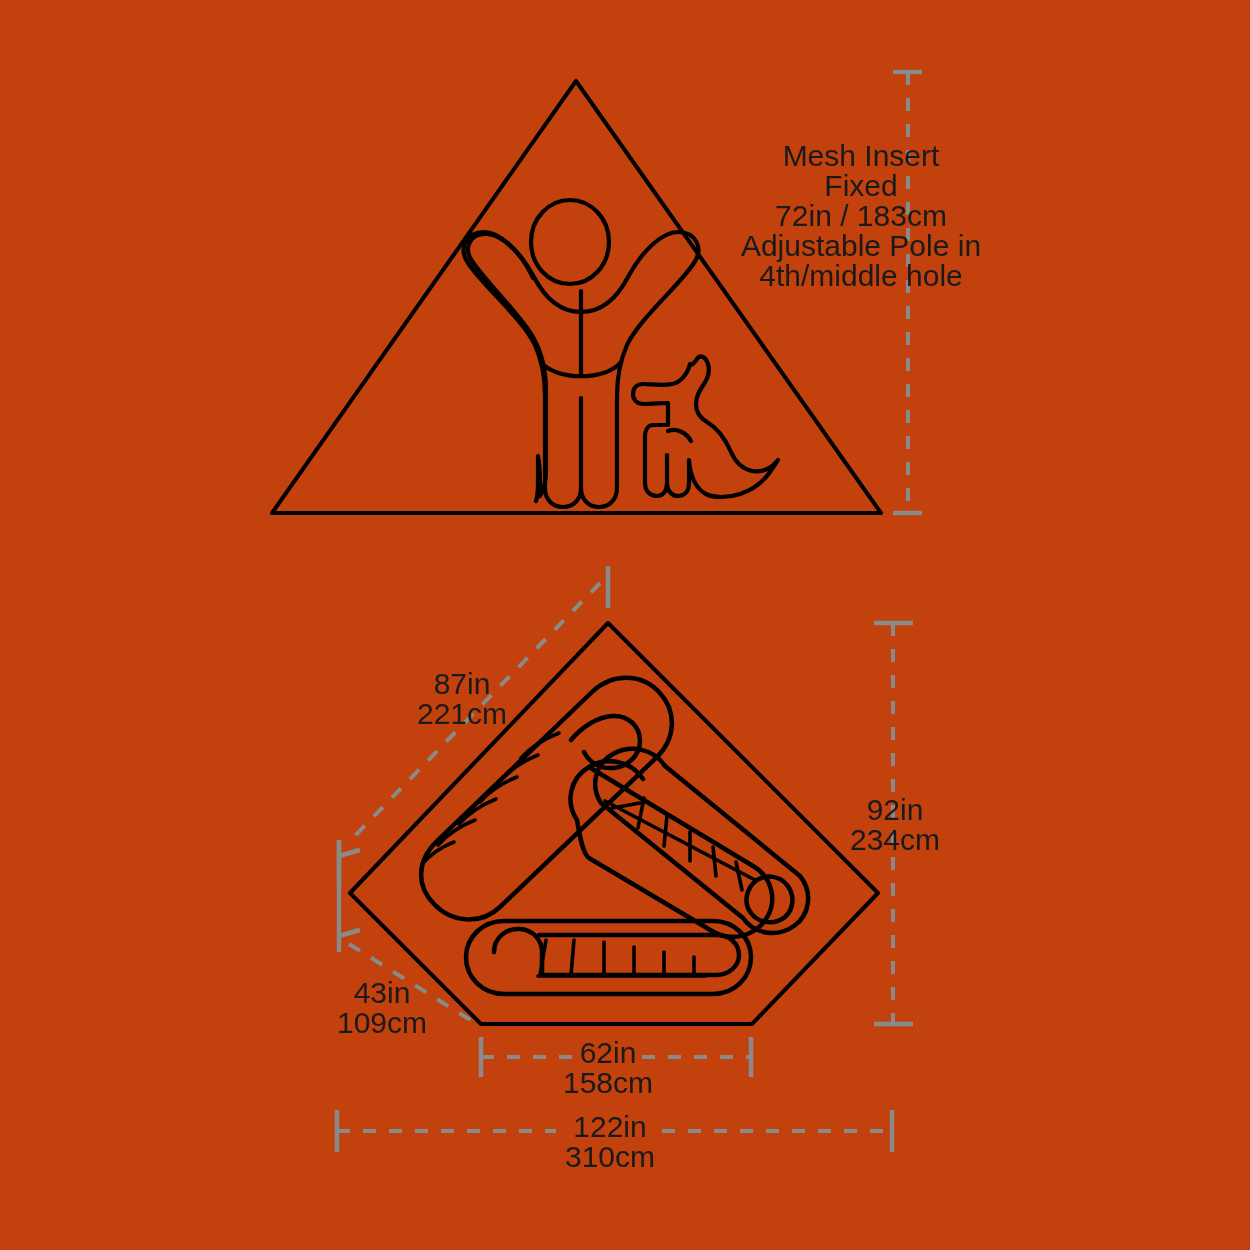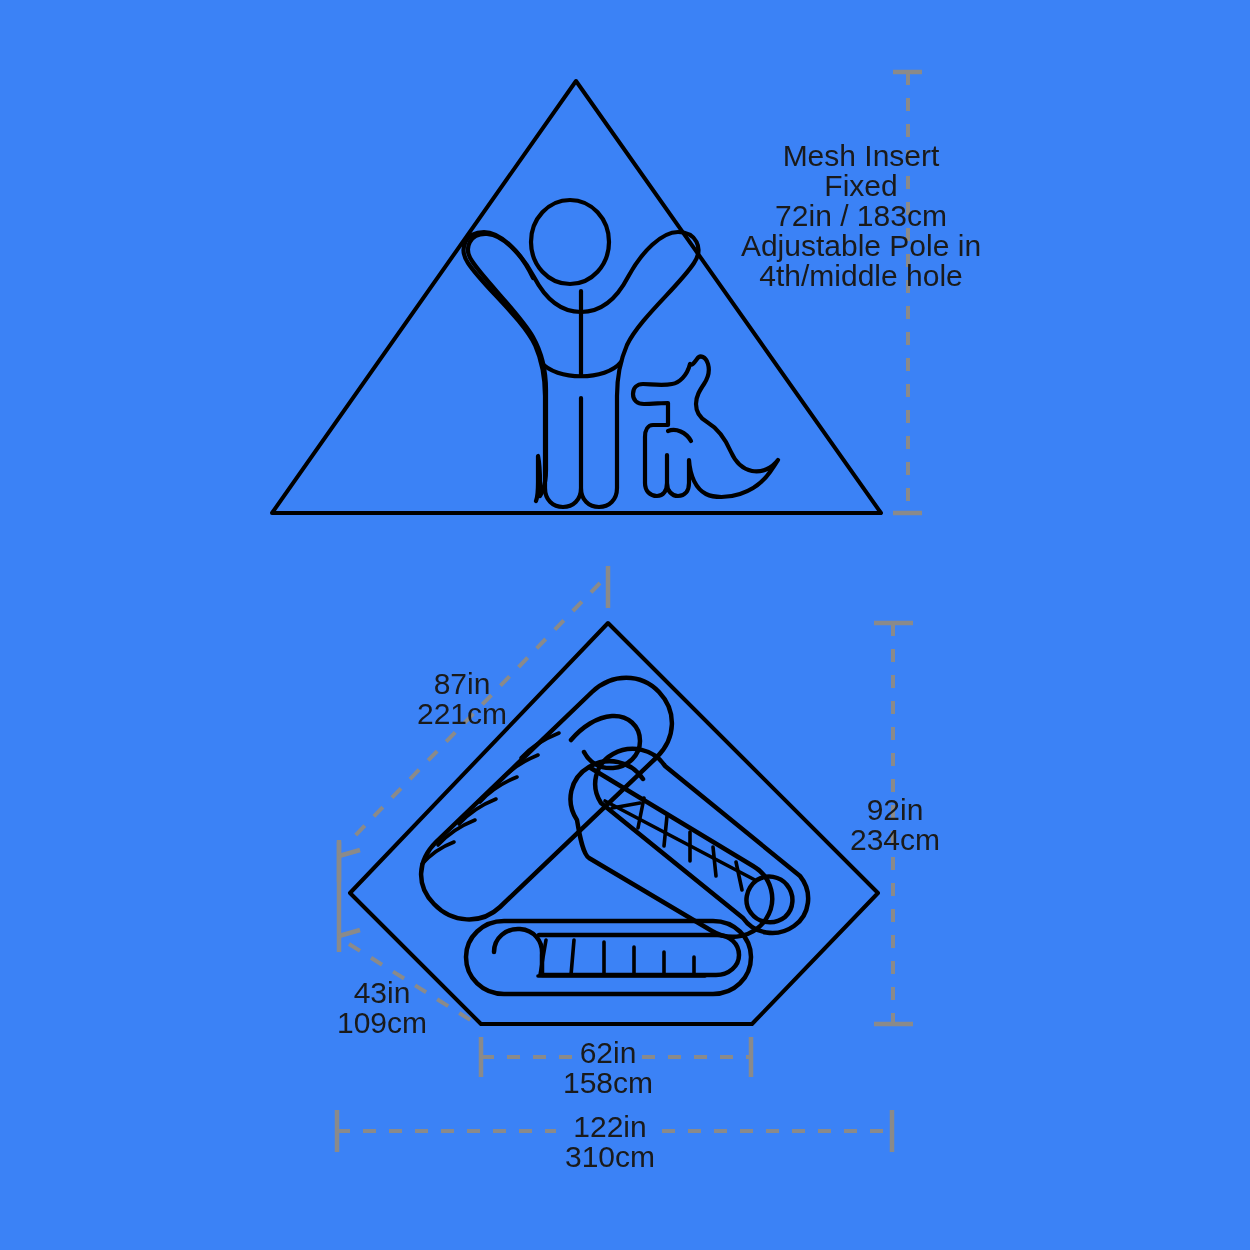--- a/index.html
+++ b/index.html
@@ -11,21 +11,21 @@
   body {
     width: 1250px;
     height: 1250px;
     font-family: "Liberation Sans", sans-serif;
     overflow: hidden;
   }
   #diagram-root {
     position: relative;
     width: 1250px;
     height: 1250px;
-    background: #3b82f6;
+    background: #c2410c;
   }
   svg#tent-diagram {
     display: block;
     width: 1250px;
     height: 1250px;
   }
   .outline {
     fill: none;
     stroke: #000000;
     stroke-width: 4;

